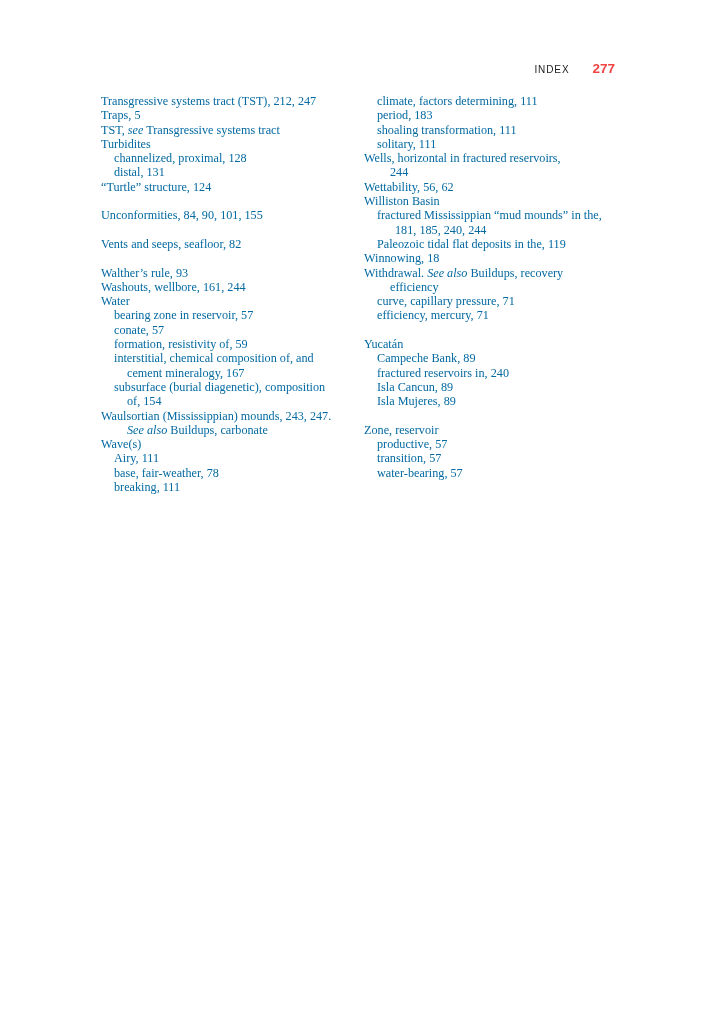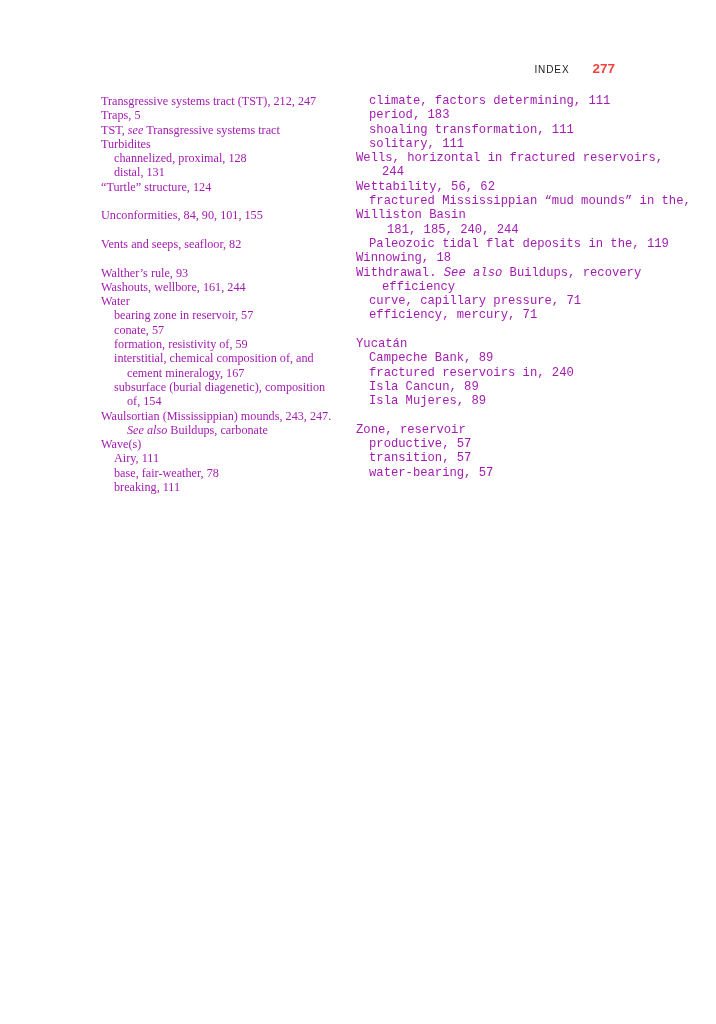--- a/index.html
+++ b/index.html
@@ -38,24 +38,24 @@
     font-weight: bold;
     color: #ef4444;
   }
   .col {
     position: absolute;
     top: 94px;
     font-family: "Liberation Serif", serif;
     font-size: 12.2px;
     line-height: 14.3px;
     white-space: nowrap;
-    color: #a21caf;
+    color: #0369a1;
   }
   .col-left  { left: 101px; }
-  .col-right { left: 356px; font-family: Liberation Mono, monospace; }
+  .col-right { left: 364px; }
   .line { height: 14.3px; }
   .ind0 { padding-left: 0; }
   .ind1 { padding-left: 13px; }
   .ind2 { padding-left: 26px; }
   .ind3 { padding-left: 31px; }
   .blank { height: 14.3px; }
   .it { font-style: italic; margin-top: 24px; }
 </style>
 </head>
 <body>
@@ -96,22 +96,22 @@
       <div class="line ind1"><span>breaking, 111</span></div>
     </div>
   <div class="col col-right">
       <div class="line ind1"><span>climate, factors determining, 111</span></div>
       <div class="line ind1"><span>period, 183</span></div>
       <div class="line ind1"><span>shoaling transformation, 111</span></div>
       <div class="line ind1"><span>solitary, 111</span></div>
       <div class="line ind0"><span>Wells, horizontal in fractured reservoirs,</span></div>
       <div class="line ind2"><span>244</span></div>
       <div class="line ind0"><span>Wettability, 56, 62</span></div>
+      <div class="line ind0"><span>Williston Basin</span></div>
       <div class="line ind1"><span>fractured Mississippian “mud mounds” in the,</span></div>
-      <div class="line ind0"><span>Williston Basin</span></div>
       <div class="line ind3"><span>181, 185, 240, 244</span></div>
       <div class="line ind1"><span>Paleozoic tidal flat deposits in the, 119</span></div>
       <div class="line ind0"><span>Winnowing, 18</span></div>
       <div class="line ind0"><span>Withdrawal. </span><span class="it">See also</span><span> Buildups, recovery</span></div>
       <div class="line ind2"><span>efficiency</span></div>
       <div class="line ind1"><span>curve, capillary pressure, 71</span></div>
       <div class="line ind1"><span>efficiency, mercury, 71</span></div>
       <div class="line blank"></div>
       <div class="line ind0"><span>Yucatán</span></div>
       <div class="line ind1"><span>Campeche Bank, 89</span></div>

